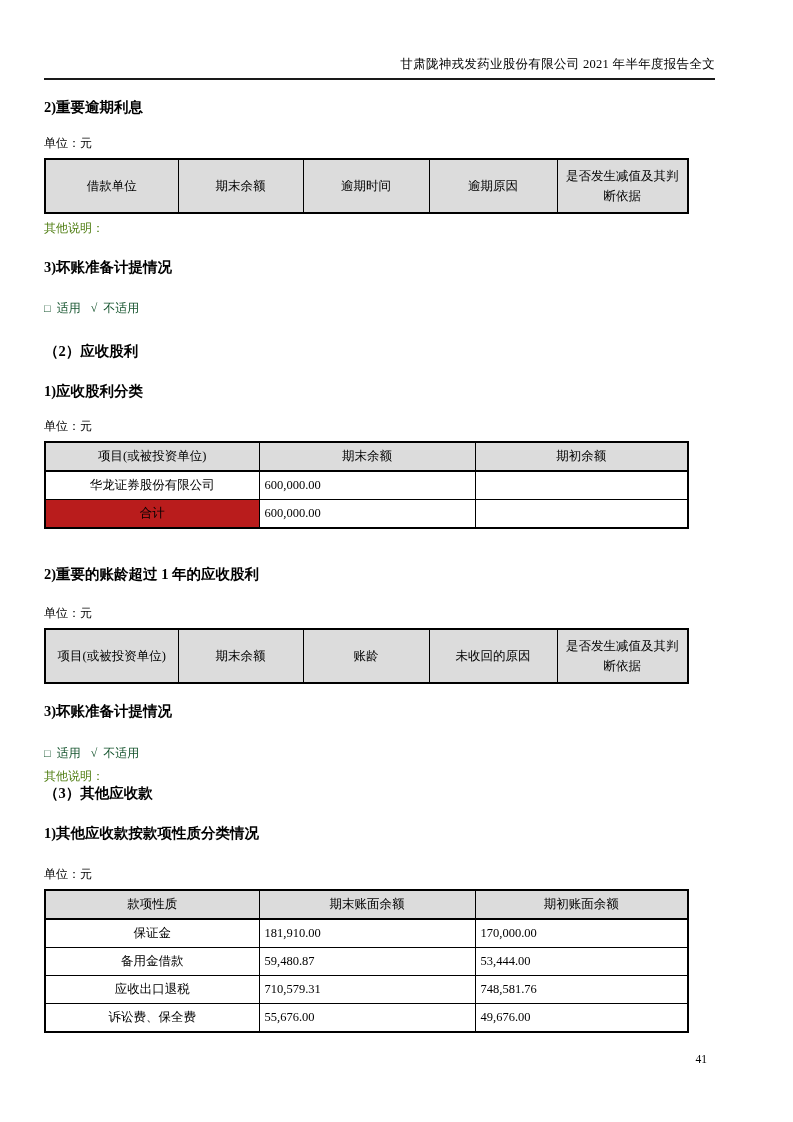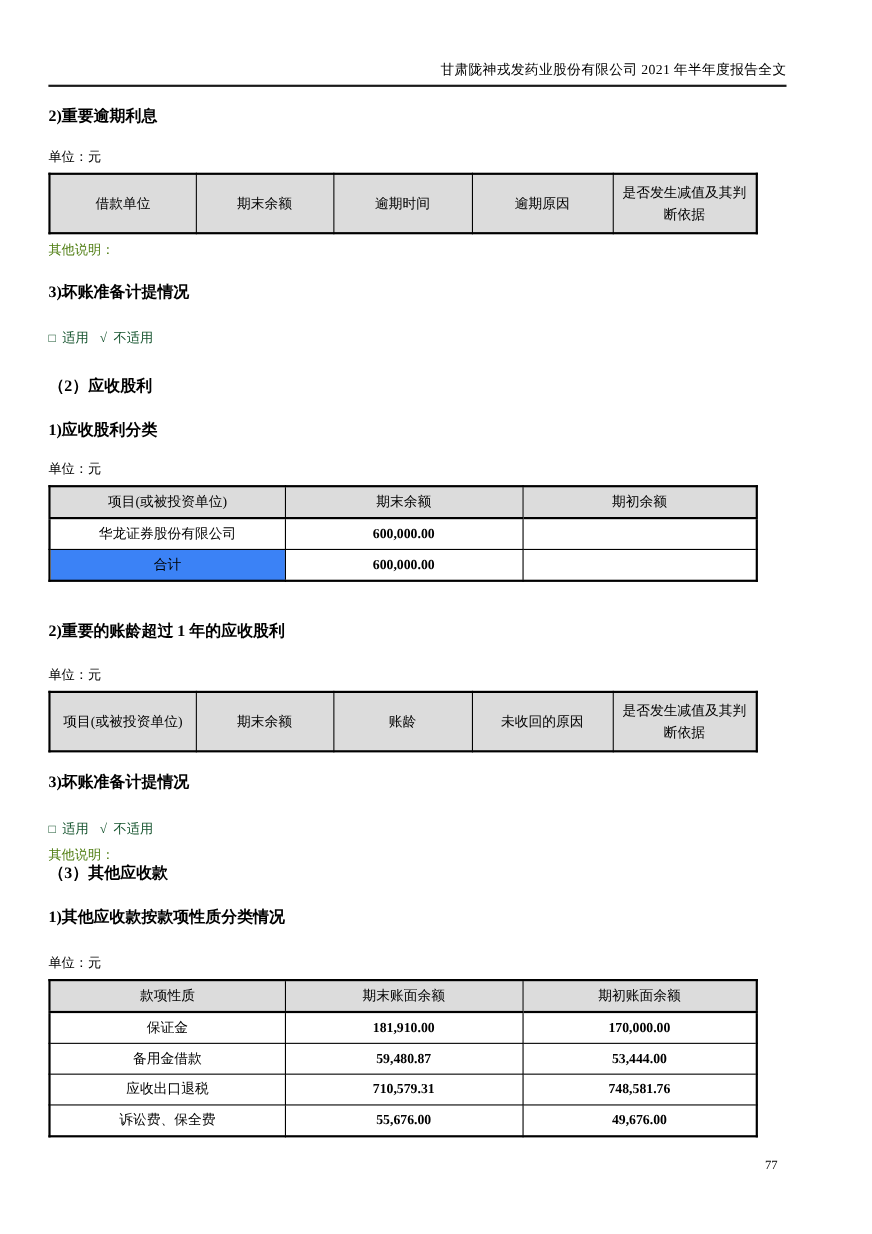--- a/index.html
+++ b/index.html
@@ -44,22 +44,22 @@
   th {
     background: #dcdcdc;
     font-weight: normal;
     text-align: center;
     word-break: break-all;
   }
   .tbl-5col th { padding: 6px 6px; line-height: 20px; }
   .tbl-3col th { padding: 5px 4px; line-height: 17px; border-bottom: 2px solid #000; }
   .tbl-3col td { padding: 5px 5px; line-height: 17px; }
   td.cell-label { text-align: center; }
-  td.cell-num { text-align: center; font-weight: bold; }
-  td.cell-total { background: #3b82f6; }
+  td.cell-num { text-align: left; }
+  td.cell-total { background: #b91c1c; }
 
   
   .page-num {
     margin-top: 20px;
     text-align: right;
     font-size: 11.5px;
     padding-right: 8px;
   }
 
   
@@ -220,15 +220,15 @@
         <td class="cell-num">748,581.76</td>
       </tr>
       <tr>
         <td class="cell-label">诉讼费、保全费</td>
         <td class="cell-num">55,676.00</td>
         <td class="cell-num">49,676.00</td>
       </tr>
     </tbody>
   </table>
 
-  <div class="page-num">77</div>
+  <div class="page-num">41</div>
 
 </div>
 
 </body></html>

